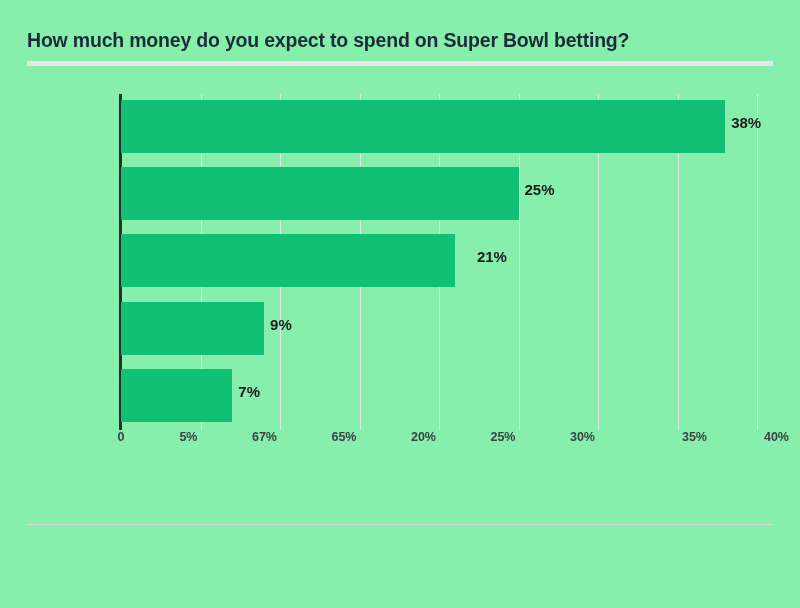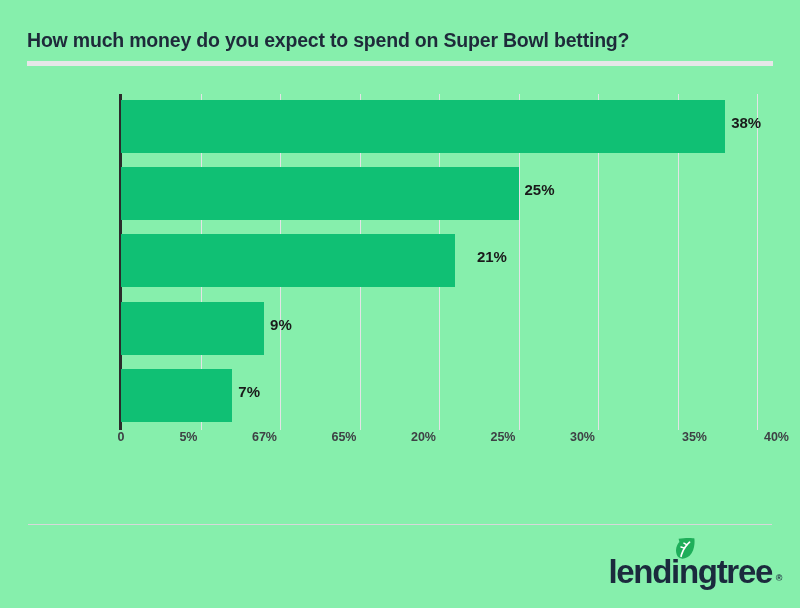--- a/index.html
+++ b/index.html
@@ -233,26 +233,14 @@
       <div class="xtick" style="left: 359.5px;">65%</div>
       <div class="xtick" style="left: 439px;">20%</div>
       <div class="xtick" style="left: 518.5px;">25%</div>
       <div class="xtick" style="left: 598px;">30%</div>
       <div class="xtick" style="left: 710px;">35%</div>
       <div class="xtick" style="left: 792px;">40%</div>
     </div>
 
   <div id="bottom-rule"></div>
 
-  <div id="logo">
-    <div id="logo-wordmark">lendingtree
-      <svg id="logo-leaf" viewBox="0 0 19 22">
-        <path d="M2.6 0.8 C11.5 -0.6 18.4 0.4 18.4 0.4 C18.4 0.4 19.6 9.1 15.6 15.2
-                 C12.2 20.4 6.1 21.9 3.0 19.6 C-0.3 17.2 -0.9 11.0 1.3 7.0
-                 C2.2 5.3 3.4 4.1 3.4 4.1 Z" fill="#1fae5a"></path>
-        <path d="M13.6 4.2 C10.4 7.0 7.6 10.9 5.9 15.6 C5.6 16.5 5.3 17.4 5.1 18.3" stroke="#ffffff" stroke-width="1.7" fill="none" stroke-linecap="round"></path>
-        <path d="M8.6 10.1 L5.0 9.0 M10.9 6.8 L7.9 5.2" stroke="#ffffff" stroke-width="1.5" fill="none" stroke-linecap="round"></path>
-      </svg>
-      <span id="logo-tm">®</span>
-    </div>
-  </div>
 
 </div>
 
 </body></html>

